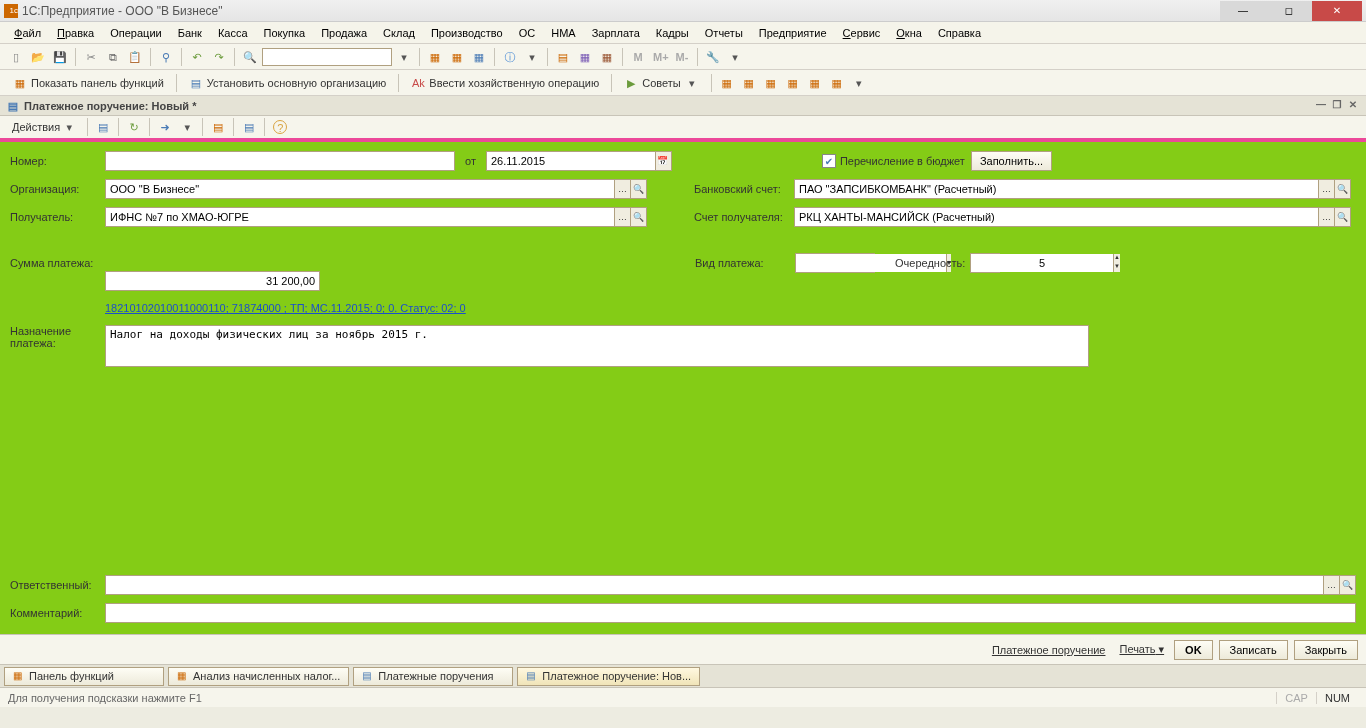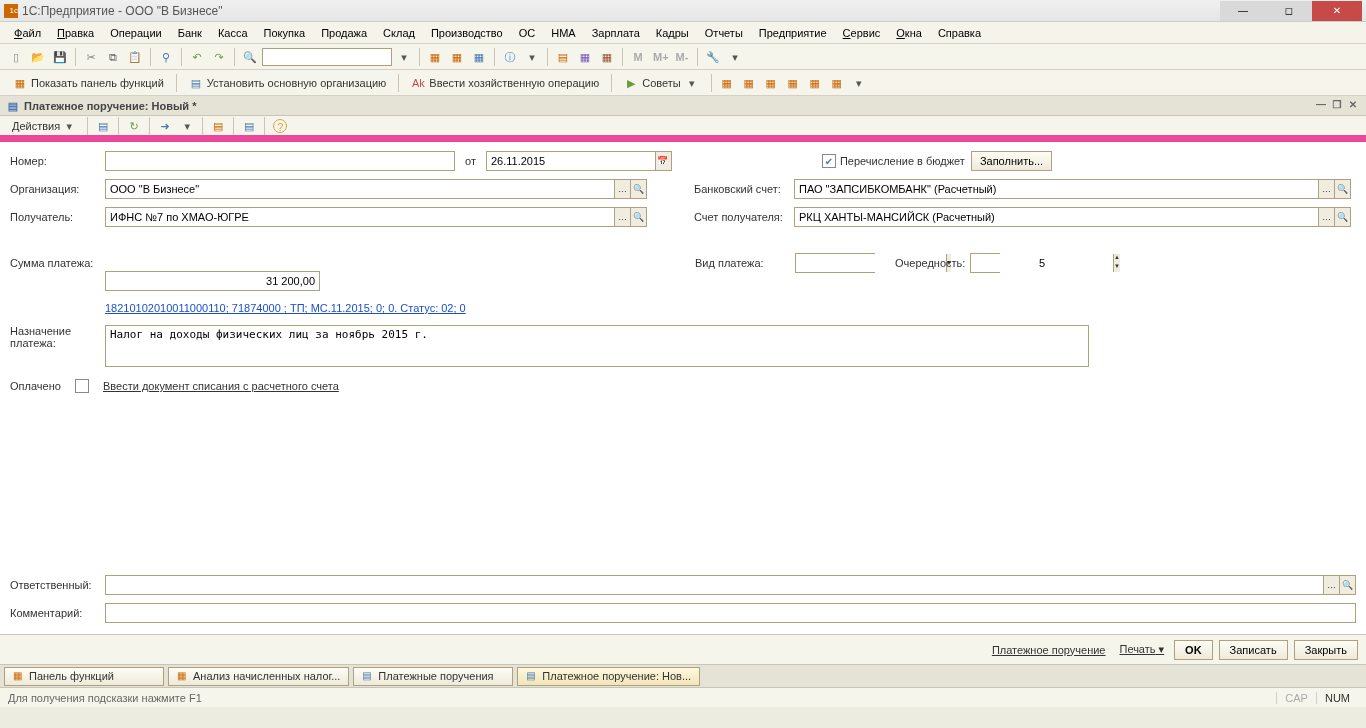--- a/index.html
+++ b/index.html
@@ -36,25 +36,25 @@
 .ic-gear { color: #888; } .ic-m { color: #aaa; font-weight: bold; }
 .ic-chart { color: #CC6600; } .ic-play { color: #6B9B3C; }
 .ic-blue { color: #4A7BB5; } .ic-red { color: #C84A48; } .ic-help { color: #D9A441; border: 1px solid #D9A441; border-radius: 50%; width: 14px; height: 14px; }
 
 
 .doc-tabhdr { height: 20px; background: #E5E3D6; border-bottom: 1px solid #C8C4B8; display: flex; align-items: center; padding: 0 6px; font-weight: bold; color: #444; }
 .doc-tabhdr-spacer { flex: 1; }
 .doc-tabhdr-btn { width: 14px; height: 14px; cursor: pointer; font-size: 10px; text-align: center; margin-left: 2px; color: #666; }
 
 
-.doctoolbar { height: 26px; background: #F6F5EC; border-bottom: 7px solid #ec4899; display: flex; align-items: center; padding: 0 6px; gap: 2px; }
+.doctoolbar { height: 26px; background: #F6F5EC; border-bottom: 4px solid #ec4899; display: flex; align-items: center; padding: 0 6px; gap: 2px; }
 .actions-btn { padding: 2px 6px; cursor: pointer; display: flex; align-items: center; gap: 2px; }
 
 
-.form-area { padding: 8px 10px; background: #ffffff; height: 522px; position: relative; }
+.form-area { padding: 8px 10px; background: #84cc16; height: 522px; position: relative; }
 .form-row { display: flex; align-items: center; margin-bottom: 6px; min-height: 22px; }
 .label { width: 95px; color: #333; }
 .text-input { height: 20px; border: 1px solid #B0A080; background: #fff; padding: 0 4px; font-size: 11px; }
 .text-input.right { text-align: right; }
 .sel-btn { width: 16px; height: 20px; border: 1px solid #B0A080; border-left: none; background: #F0EDE0; font-size: 9px; cursor: pointer; text-align: center; line-height: 18px; }
 .link { color: #1A4FCC; text-decoration: underline; cursor: pointer; font-size: 11px; }
 .chk { width: 14px; height: 14px; border: 1px solid #888; background: #fff; cursor: pointer; display: inline-flex; align-items: center; justify-content: center; font-size: 10px; color: #4A7BB5; }
 .chk.checked::before { content: "✔"; }
 .fill-btn { height: 20px; padding: 0 8px; border: 1px solid #B0A080; background: linear-gradient(#FEFDF5,#EDEADA); cursor: pointer; margin-left: 6px; font-size: 11px; }
 .textarea { height: 42px; border: 1px solid #B0A080; background: #fff; padding: 2px 4px; font-size: 11px; resize: none; width: 984px; }
@@ -353,26 +353,20 @@
   <div class="form-row">
     <span class="label"></span>
     <span class="link">18210102010011000110; 71874000   ; ТП; МС.11.2015; 0; 0. Статус: 02; 0</span>
   </div>
 
   <div class="form-row" style="align-items:flex-start">
     <span class="label">Назначение платежа:</span>
     <textarea class="textarea" style="">Налог на доходы физических лиц за ноябрь 2015 г.</textarea>
   </div>
 
-  <div class="form-row" style="margin-top:8px">
-    <span style="width:65px">Оплачено</span>
-    <span class="chk"></span>
-    <span style="width:14px"></span>
-    <span class="link" style="color:#333">Ввести документ списания с расчетного счета</span>
-  </div>
 
   <div style="position:absolute; bottom:40px; left:10px; right:10px">
     <div class="form-row">
       <span class="label">Ответственный:</span>
       <input class="text-input" style="flex: 1 1 0%;" value="">
       <span class="sel-btn">…</span>
       <span class="sel-btn">🔍</span>
     </div>
     <div class="form-row" style="margin-bottom:0">
       <span class="label">Комментарий:</span>

